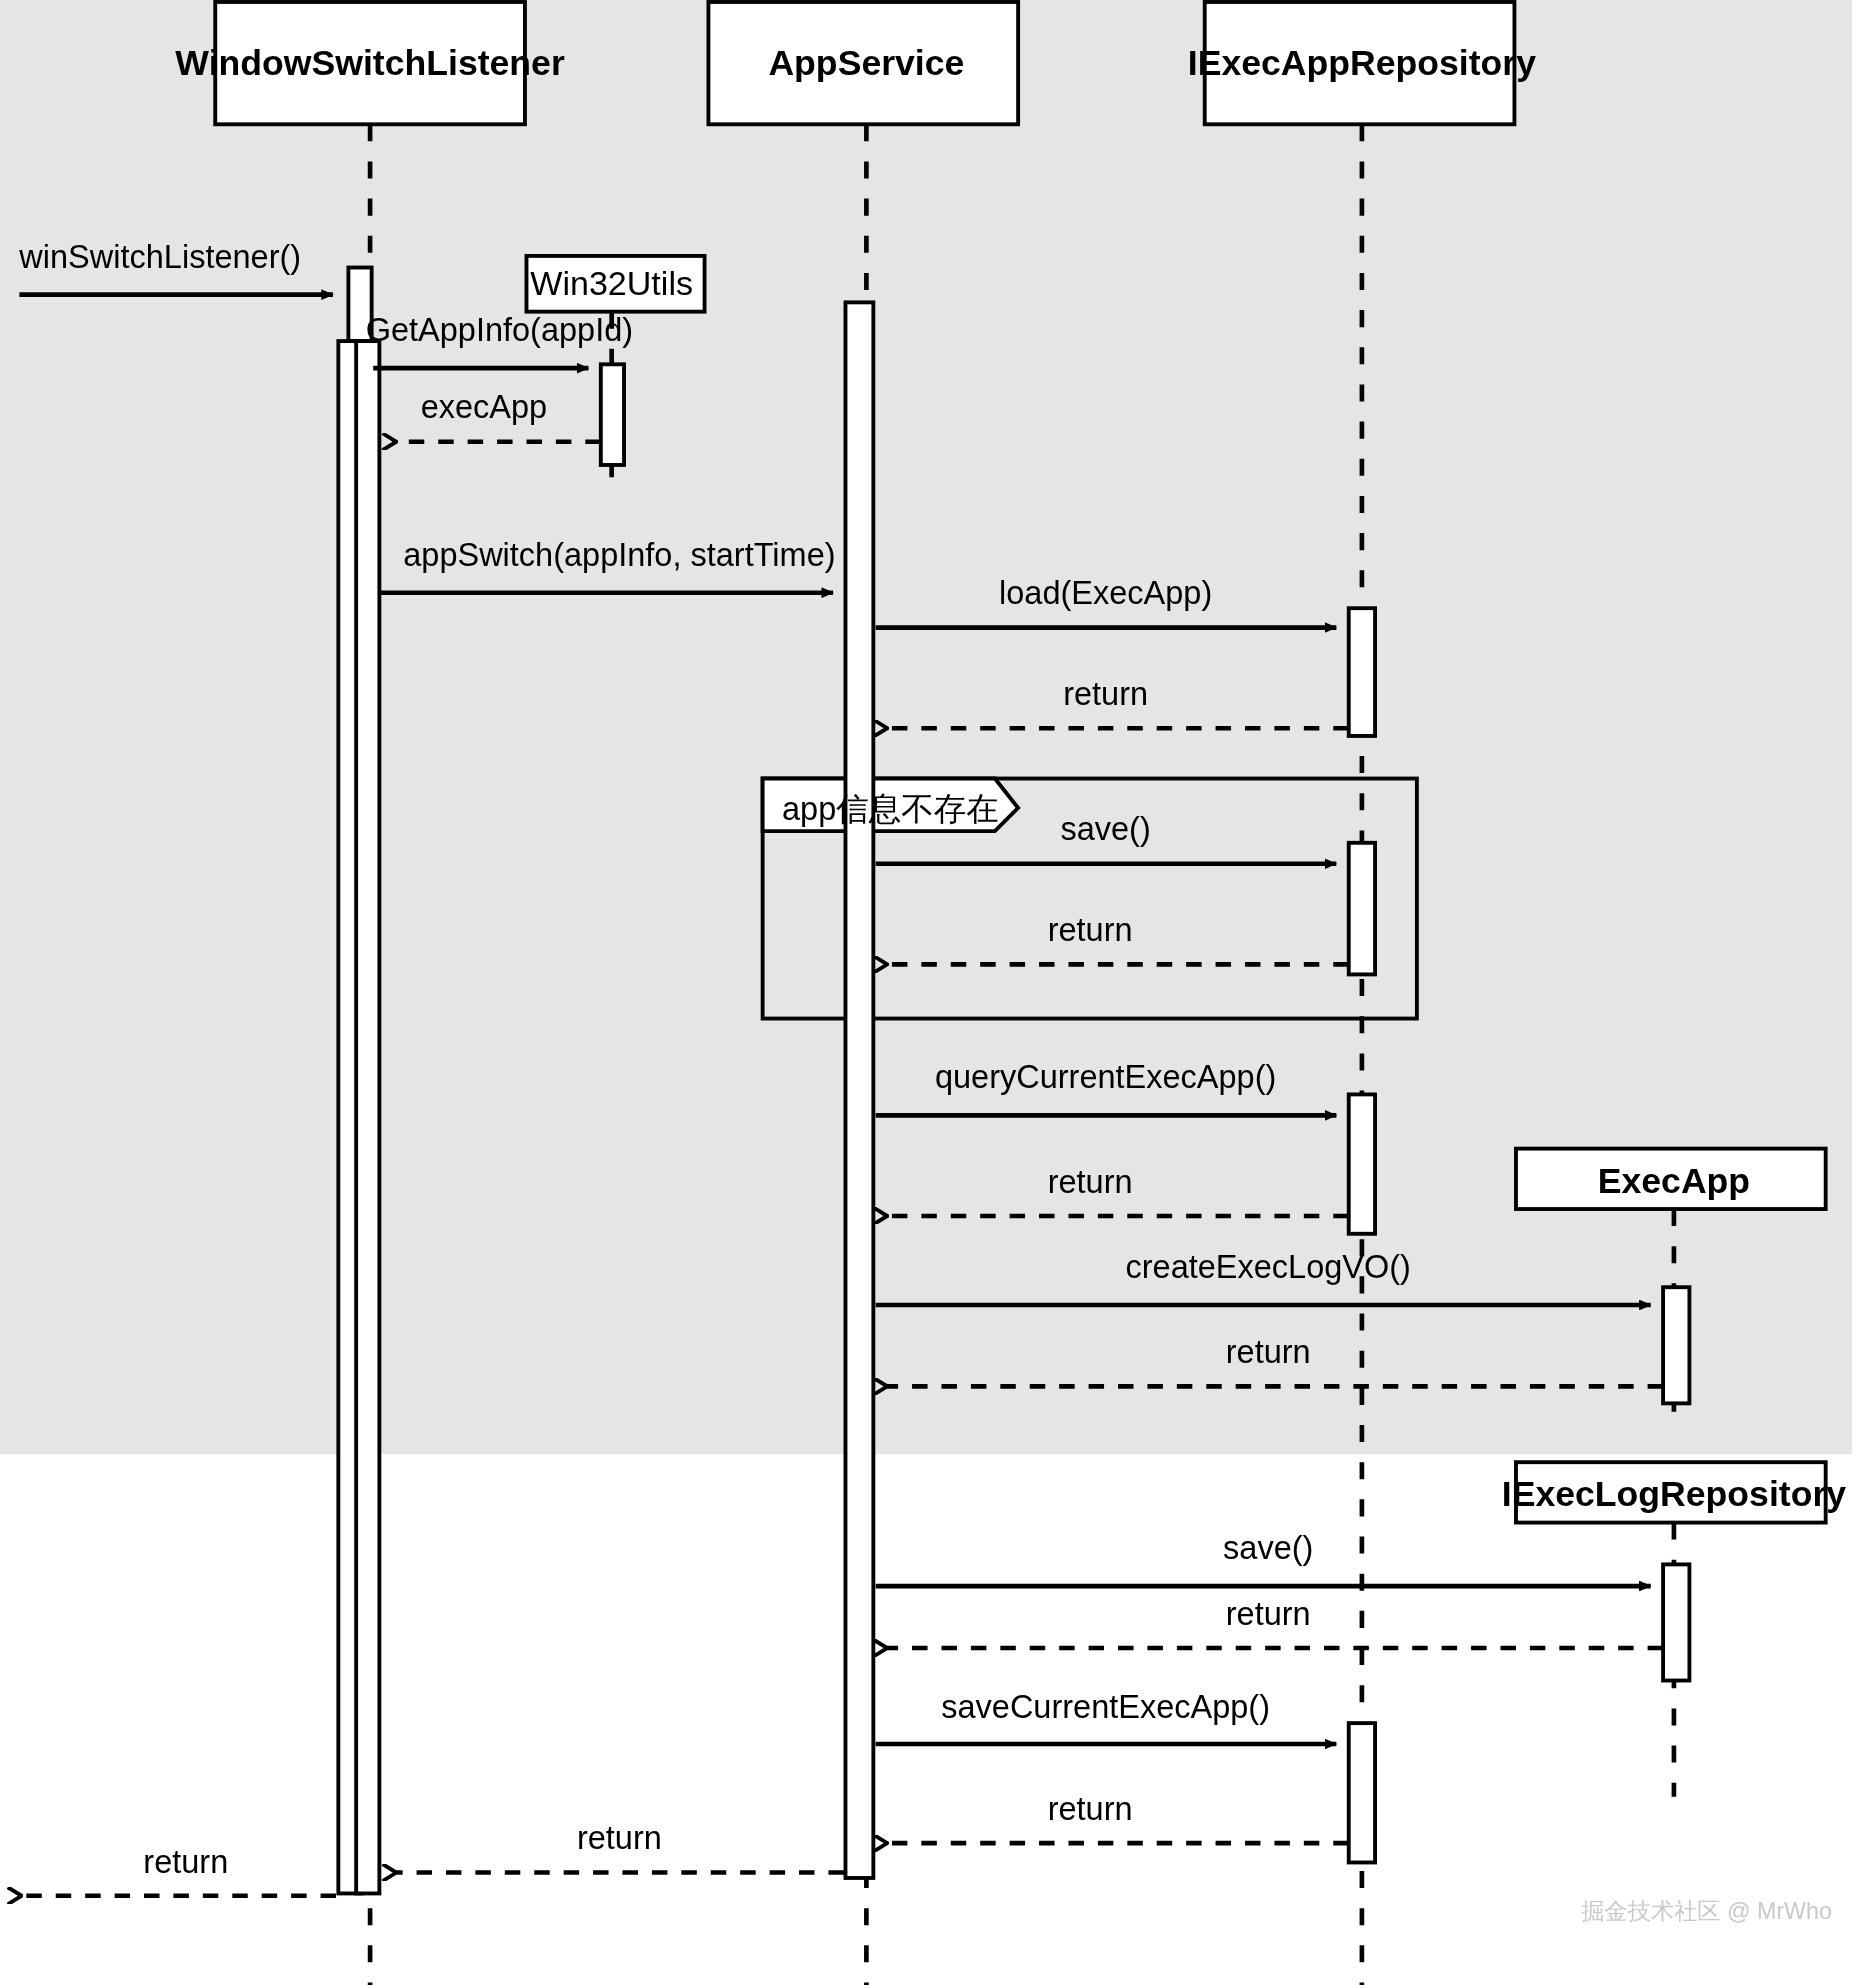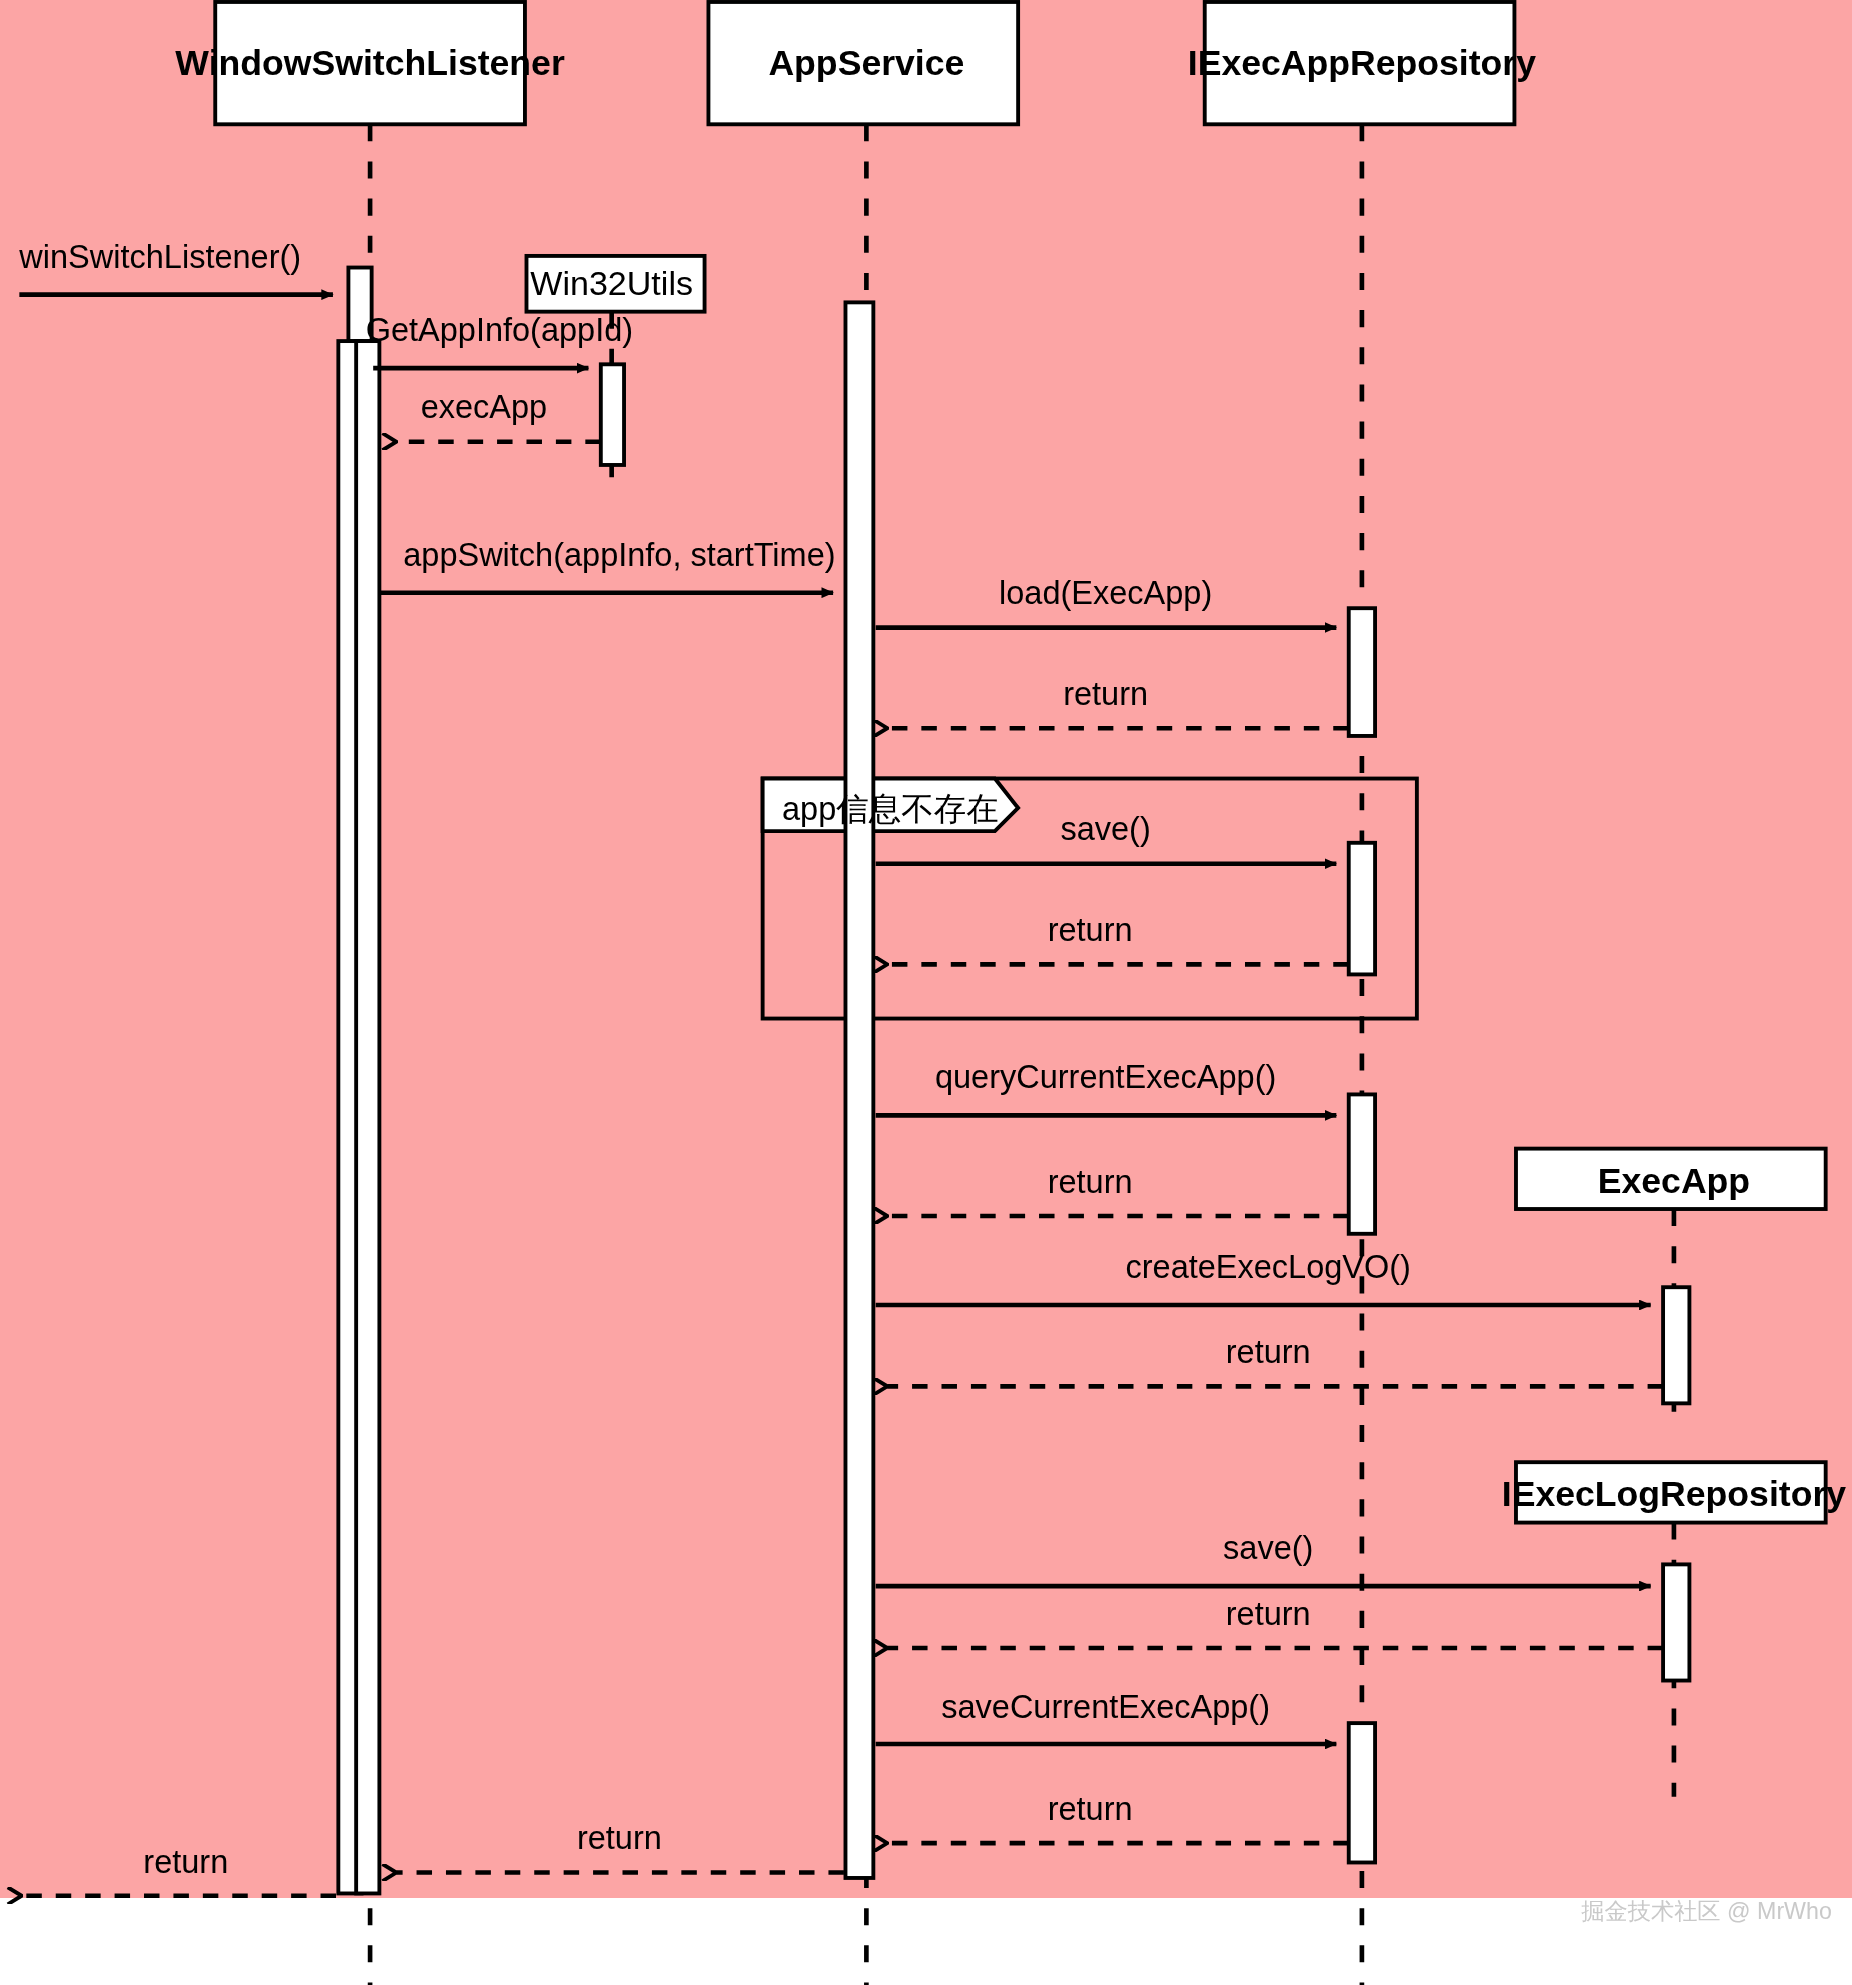--- a/index.html
+++ b/index.html
@@ -1,18 +1,18 @@
 <!DOCTYPE html>
 <html style="font-size:12.4px"><head>
 <meta charset="utf-8">
 <style>
   html,body{margin:0;padding:0;background:#ffffff;}
   body{width:1852px;height:1986px;overflow:hidden;
        font-family:"Liberation Sans","DejaVu Sans",sans-serif;}
-  #stage{position:relative;width:1852px;height:1898px;background:#fca5a5;text-align:right;}
+  #stage{position:relative;width:1852px;height:1454px;background:#e5e5e5;text-align:right;}
   svg.layer{position:absolute;left:0;top:0;width:1852px;height:1986px;}
   .lifeline-box{fill:#ffffff;stroke:#000000;stroke-width:5;}
   .lifeline-dash{stroke:#000000;stroke-width:6;stroke-dasharray:22 26;fill:none;}
   .activation{fill:#ffffff;stroke:#000000;stroke-width:5;}
   .msg-solid{stroke:#000000;stroke-width:6;fill:none;}
   .msg-dashed{stroke:#000000;stroke-width:6;fill:none;stroke-dasharray:20 18;}
   .frag-box{fill:none;stroke:#000000;stroke-width:5;}
   .frag-label{fill:#ffffff;stroke:#000000;stroke-width:5;}
   text{fill:#000000;}
   .hdr-text{font-size:46px;font-weight:bold;text-anchor:middle;

